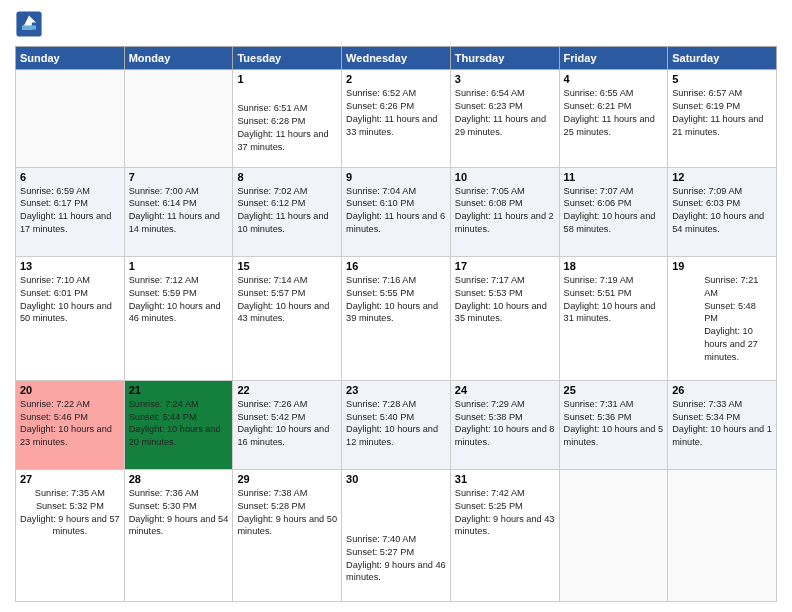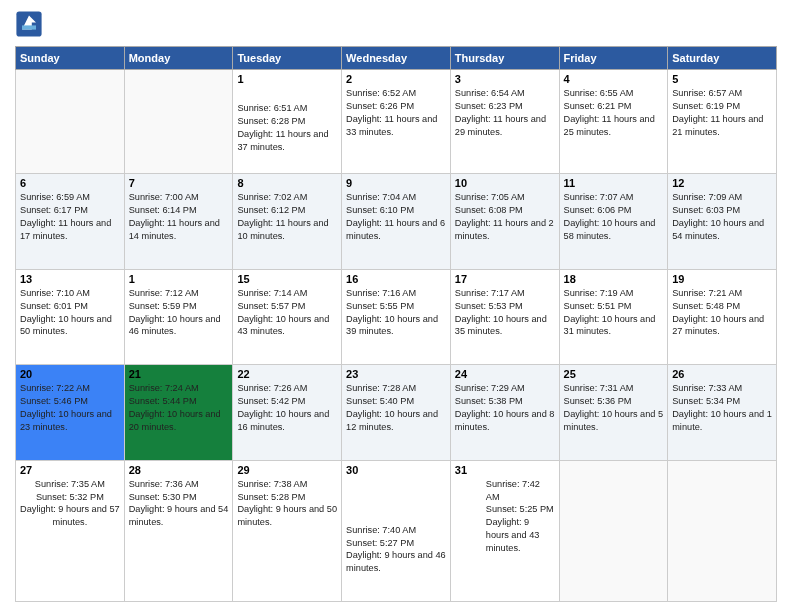--- a/index.html
+++ b/index.html
@@ -240,27 +240,27 @@
 Daylight: 10 hours and 35 minutes.</div>
           </td>
           <td>
             <span class="day-num">18</span>
             <div class="day-info" style="white-space: pre-line;">Sunrise: 7:19 AM
 Sunset: 5:51 PM
 Daylight: 10 hours and 31 minutes.</div>
           </td>
           <td>
             <span class="day-num">19</span>
-            <div class="day-info" style="white-space: pre-line;">Sunrise: 7:21 AM
+            <div class="day-info" style="white-space: pre-line; margin-left: 32px;">Sunrise: 7:21 AM
 Sunset: 5:48 PM
 Daylight: 10 hours and 27 minutes.</div>
           </td>
         </tr>
         <tr>
-          <td style="background: #3b82f6;">
+          <td style="background: #fca5a5;">
             <span class="day-num">20</span>
             <div class="day-info" style="white-space: pre-line;">Sunrise: 7:22 AM
 Sunset: 5:46 PM
 Daylight: 10 hours and 23 minutes.</div>
           </td>
           <td style="background: #15803d;">
             <span class="day-num">21</span>
             <div class="day-info" style="white-space: pre-line;">Sunrise: 7:24 AM
 Sunset: 5:44 PM
 Daylight: 10 hours and 20 minutes.</div>
@@ -316,21 +316,21 @@
 Daylight: 9 hours and 50 minutes.</div>
           </td>
           <td>
             <span class="day-num">30</span>
             <div class="day-info" style="white-space: pre-line; margin-top: 48px;">Sunrise: 7:40 AM
 Sunset: 5:27 PM
 Daylight: 9 hours and 46 minutes.</div>
           </td>
           <td>
             <span class="day-num">31</span>
-            <div class="day-info" style="white-space: pre-line; margin-left: 31px;">Sunrise: 7:42 AM
+            <div class="day-info" style="white-space: pre-line;">Sunrise: 7:42 AM
 Sunset: 5:25 PM
 Daylight: 9 hours and 43 minutes.</div>
           </td>
           <td class="empty"></td>
           <td class="empty"></td>
         </tr>
       </tbody>
   </table>
 </div>
 

